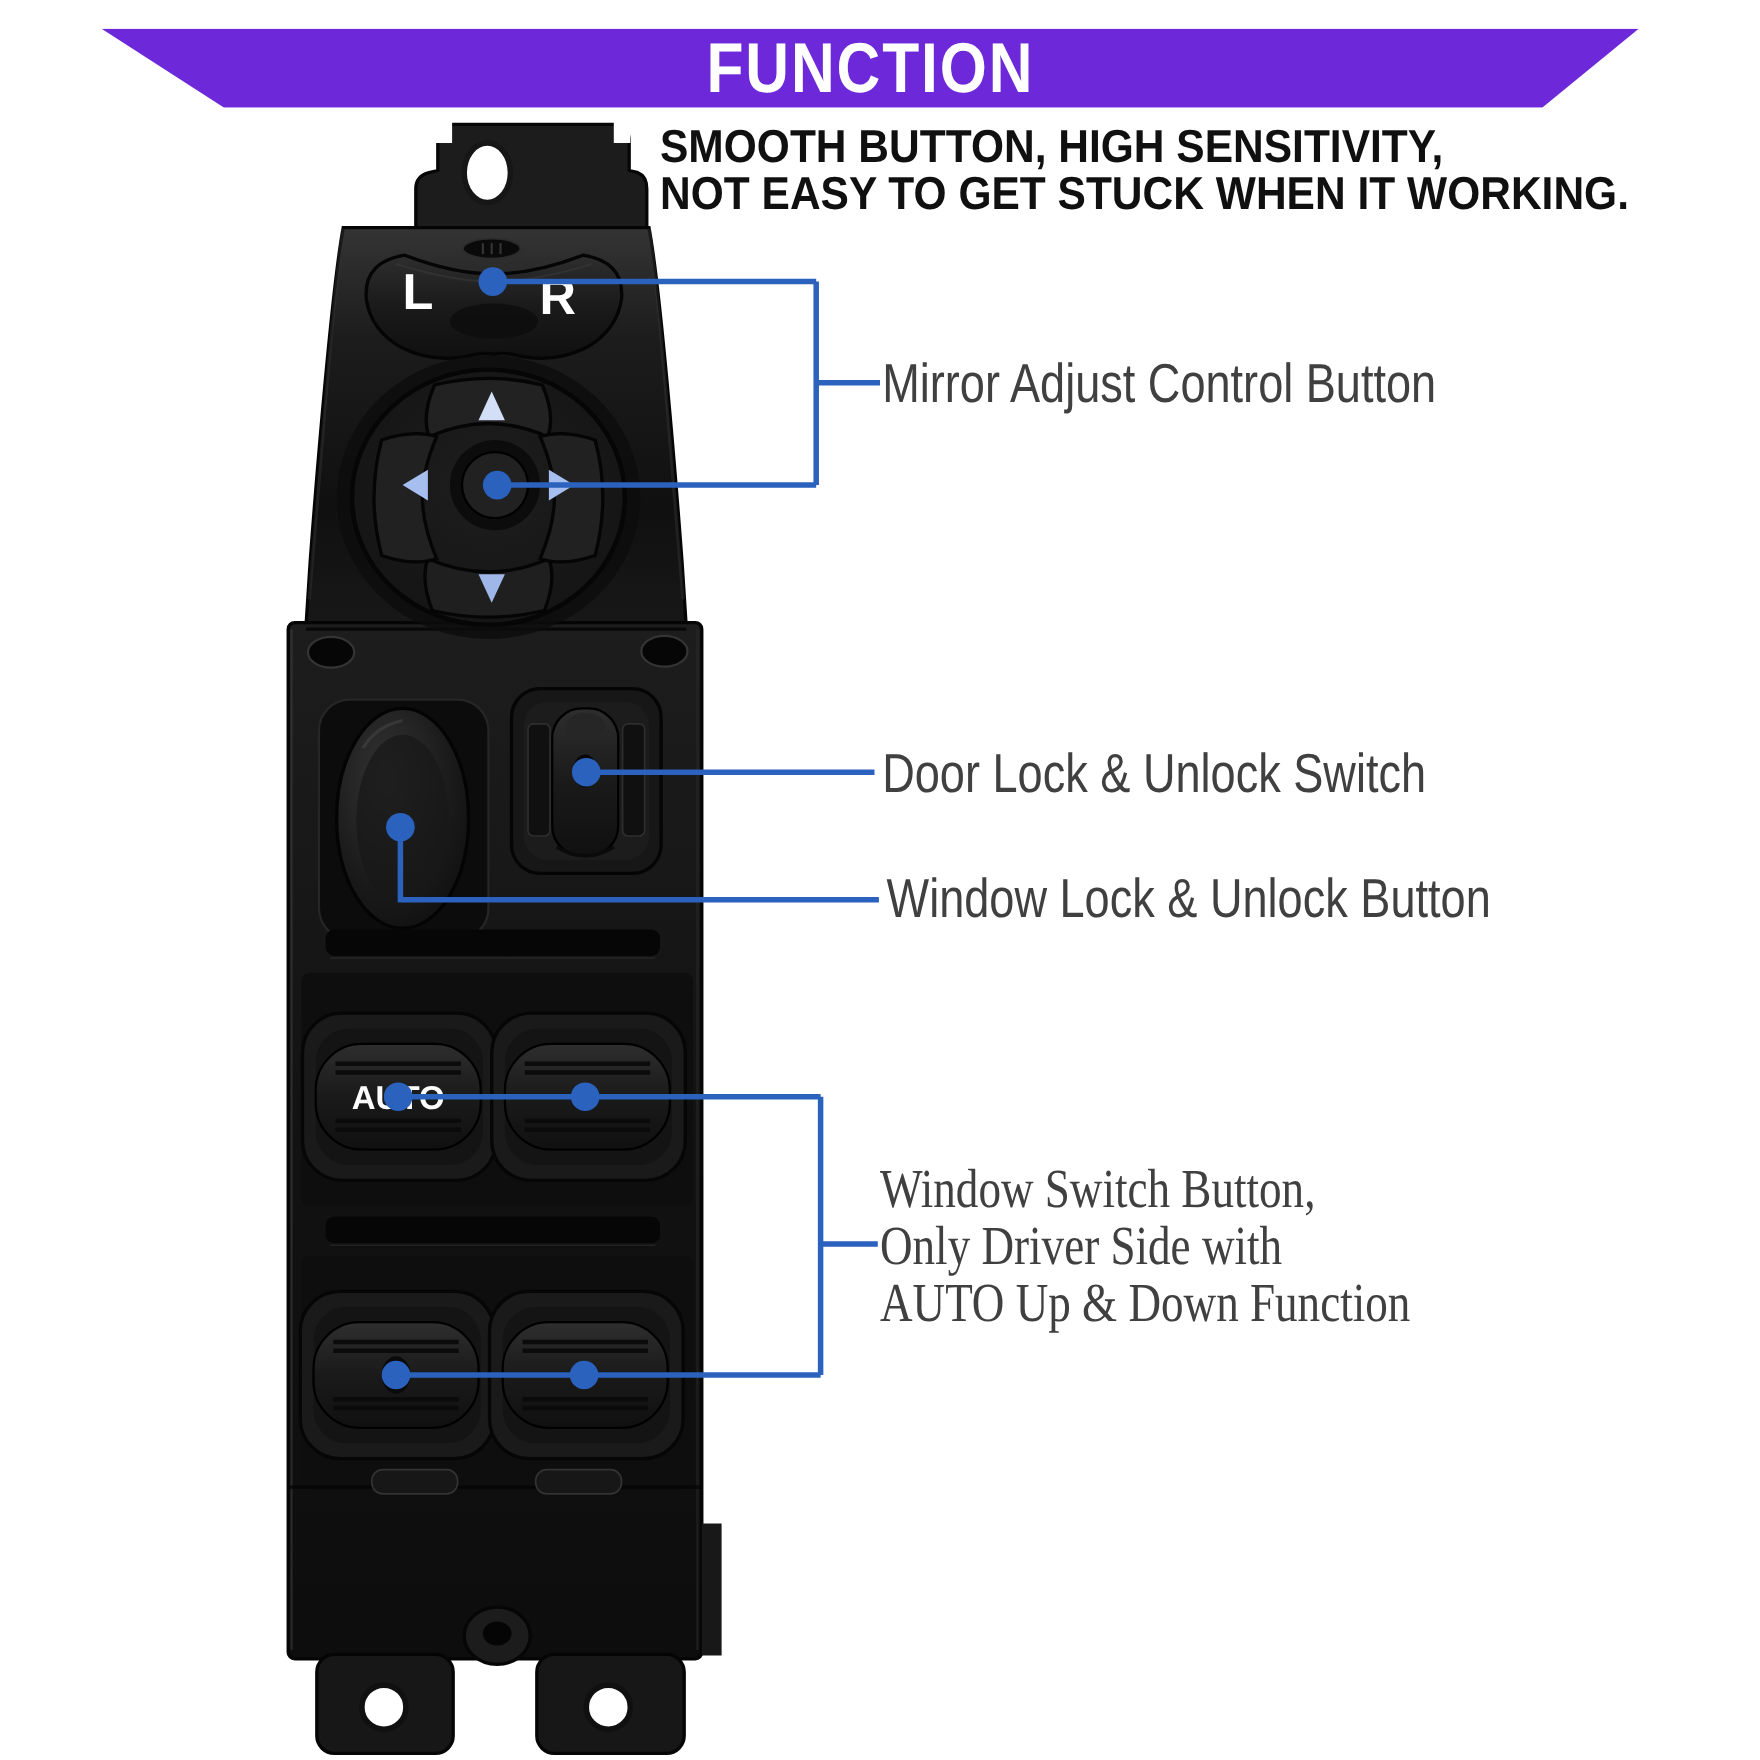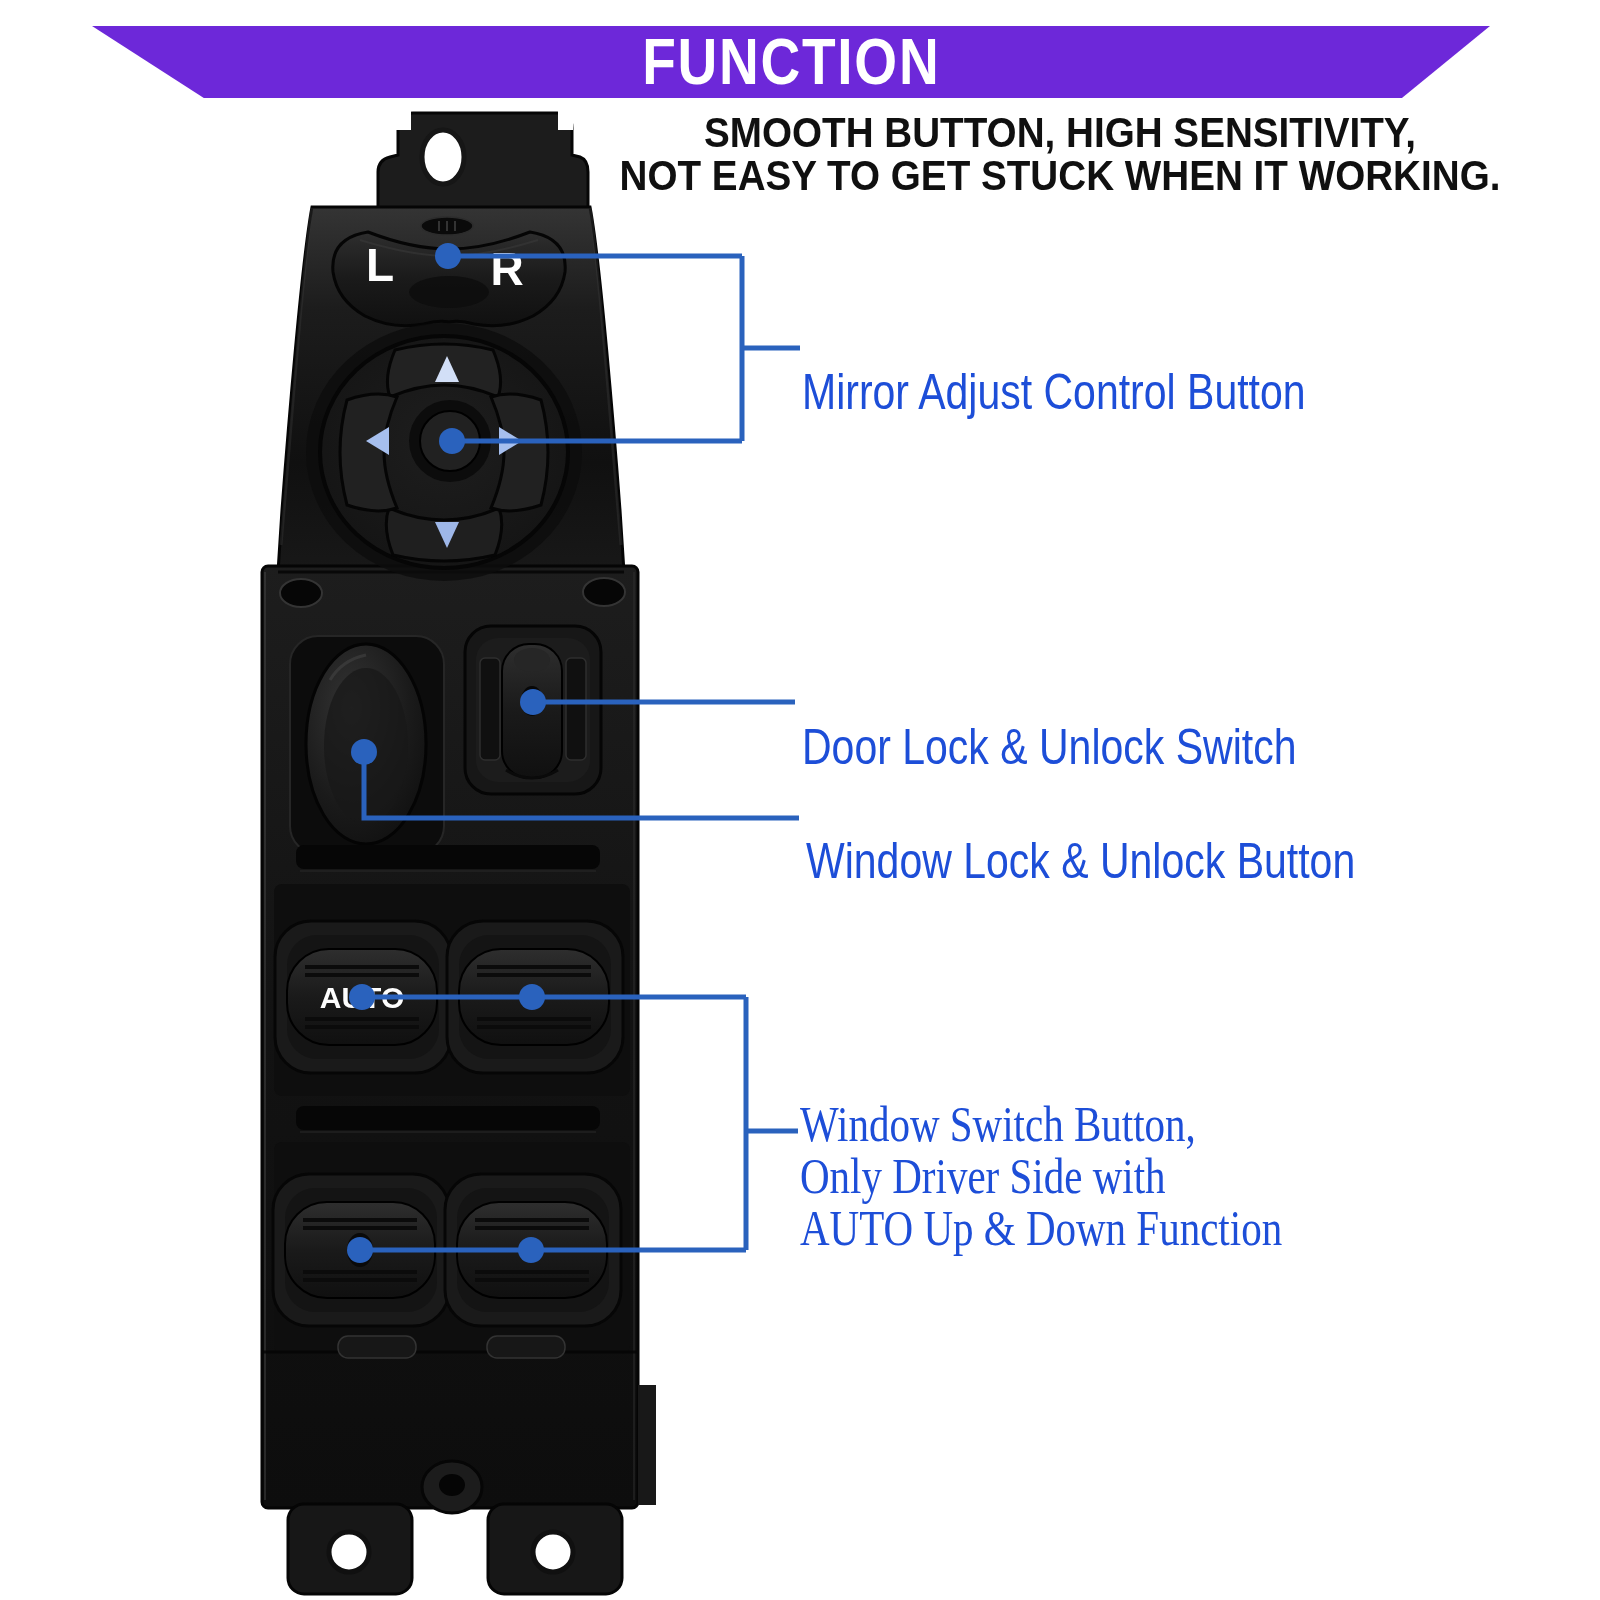--- a/index.html
+++ b/index.html
@@ -7,26 +7,26 @@
   .stage{position:absolute;left:0;top:0;width:1600px;height:1600px;background:#fff;}
 
   
   .banner{position:absolute;left:92px;top:26px;width:1398px;height:72px;
     clip-path:polygon(0 0,100% 0,93.7% 100%,8% 100%);
     display:flex;align-items:center;justify-content:center;}
   .banner-title{color:#fff;font-size:64px;font-weight:bold;letter-spacing:2px;
     transform:scaleX(.86);transform-origin:center;white-space:nowrap;}
 
   
-  .subtitle{position:absolute;left:560px;top:111px;width:1000px;text-align:center;color:#101010;}
+  .subtitle{position:absolute;left:560px;top:111px;width:1000px;text-align:left;color:#101010;}
   .subtitle div{font-size:42px;font-weight:bold;line-height:43px;white-space:nowrap;
     transform:scaleX(.92);transform-origin:center;}
 
   
-  .label{position:absolute;color:#1d4ed8;font-size:50px;line-height:52px;white-space:nowrap;margin-top:44px;}
+  .label{position:absolute;color:#404040;font-size:50px;line-height:52px;white-space:nowrap;}
   .label>div, .label>span{display:inline-block;transform:scaleX(.82);transform-origin:left center;}
   .label-mirror{left:802px;top:322px;}
   .label-door{left:802px;top:677px;}
   .label-wlock{left:806px;top:791px;}
   .label-wswitch{left:800px;top:1054px;font-family:Liberation Serif, serif;}
   .label-wswitch div{display:block;transform:scaleX(.82);transform-origin:left center;}
 
   svg{position:absolute;left:0;top:0;}
   svg text{font-family:"Liberation Sans", sans-serif;}
 </style>

